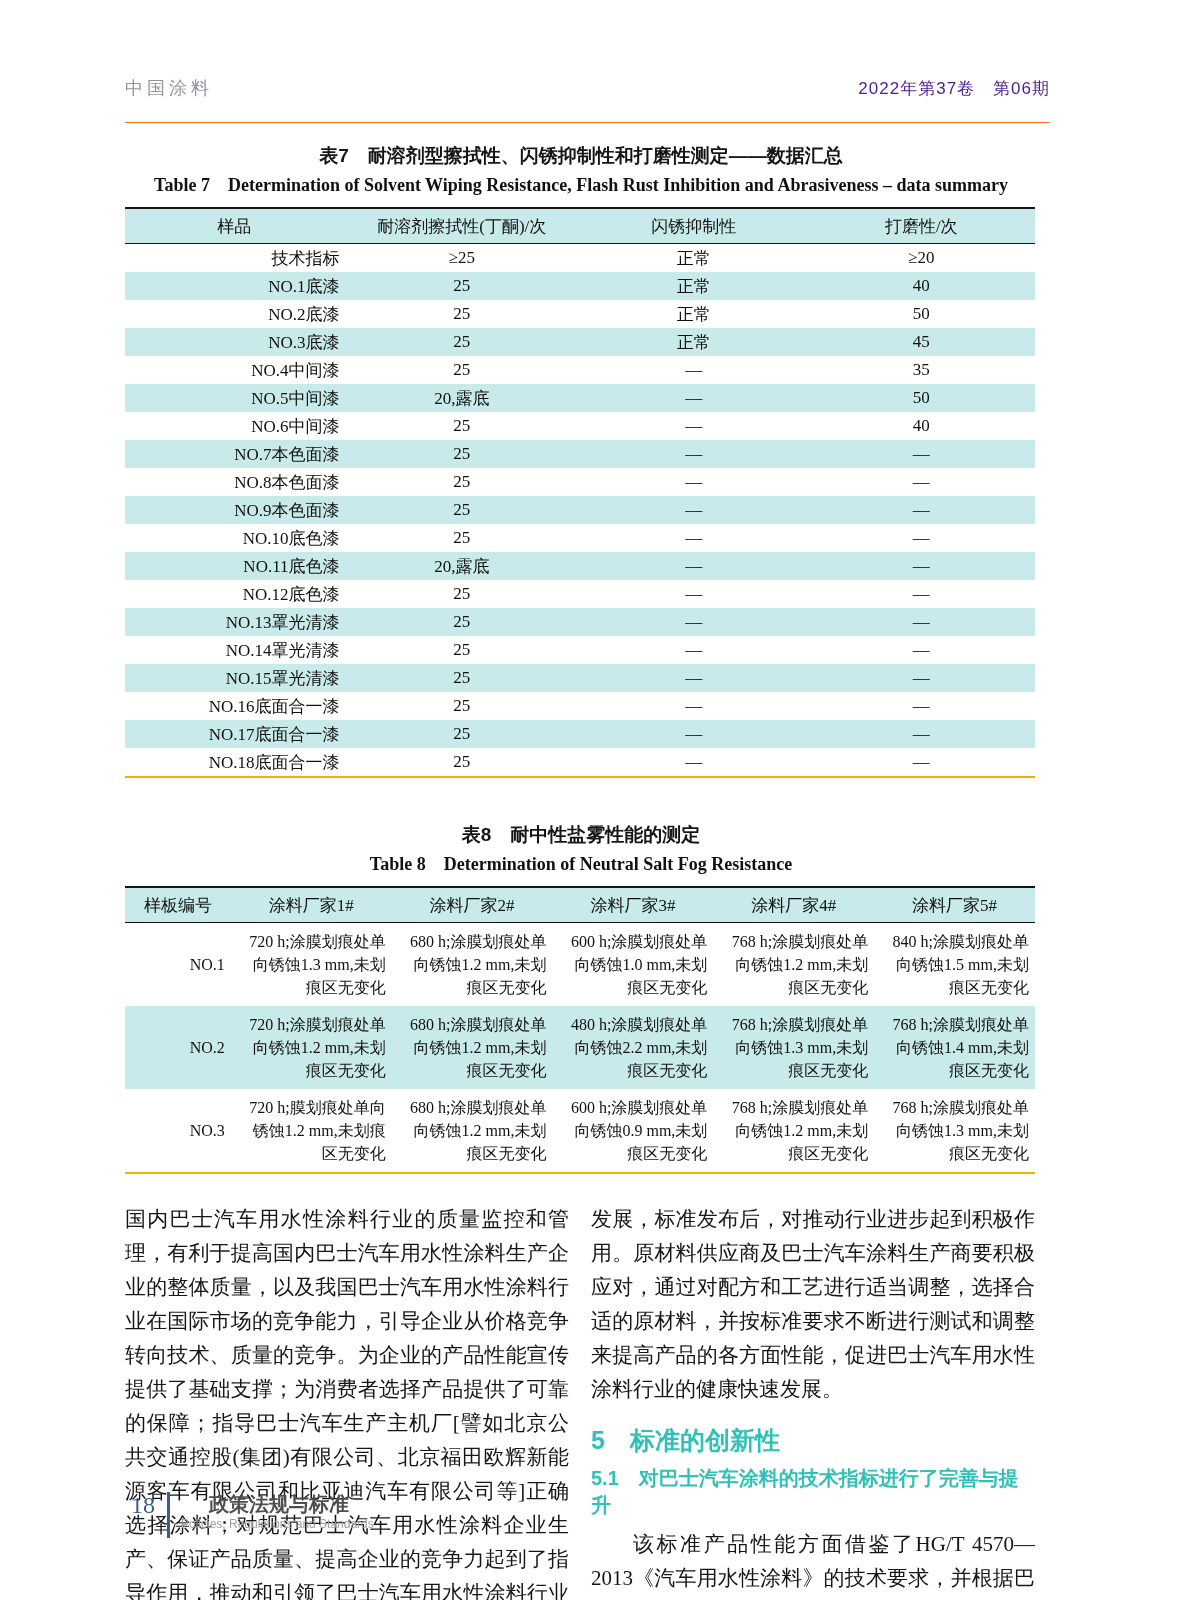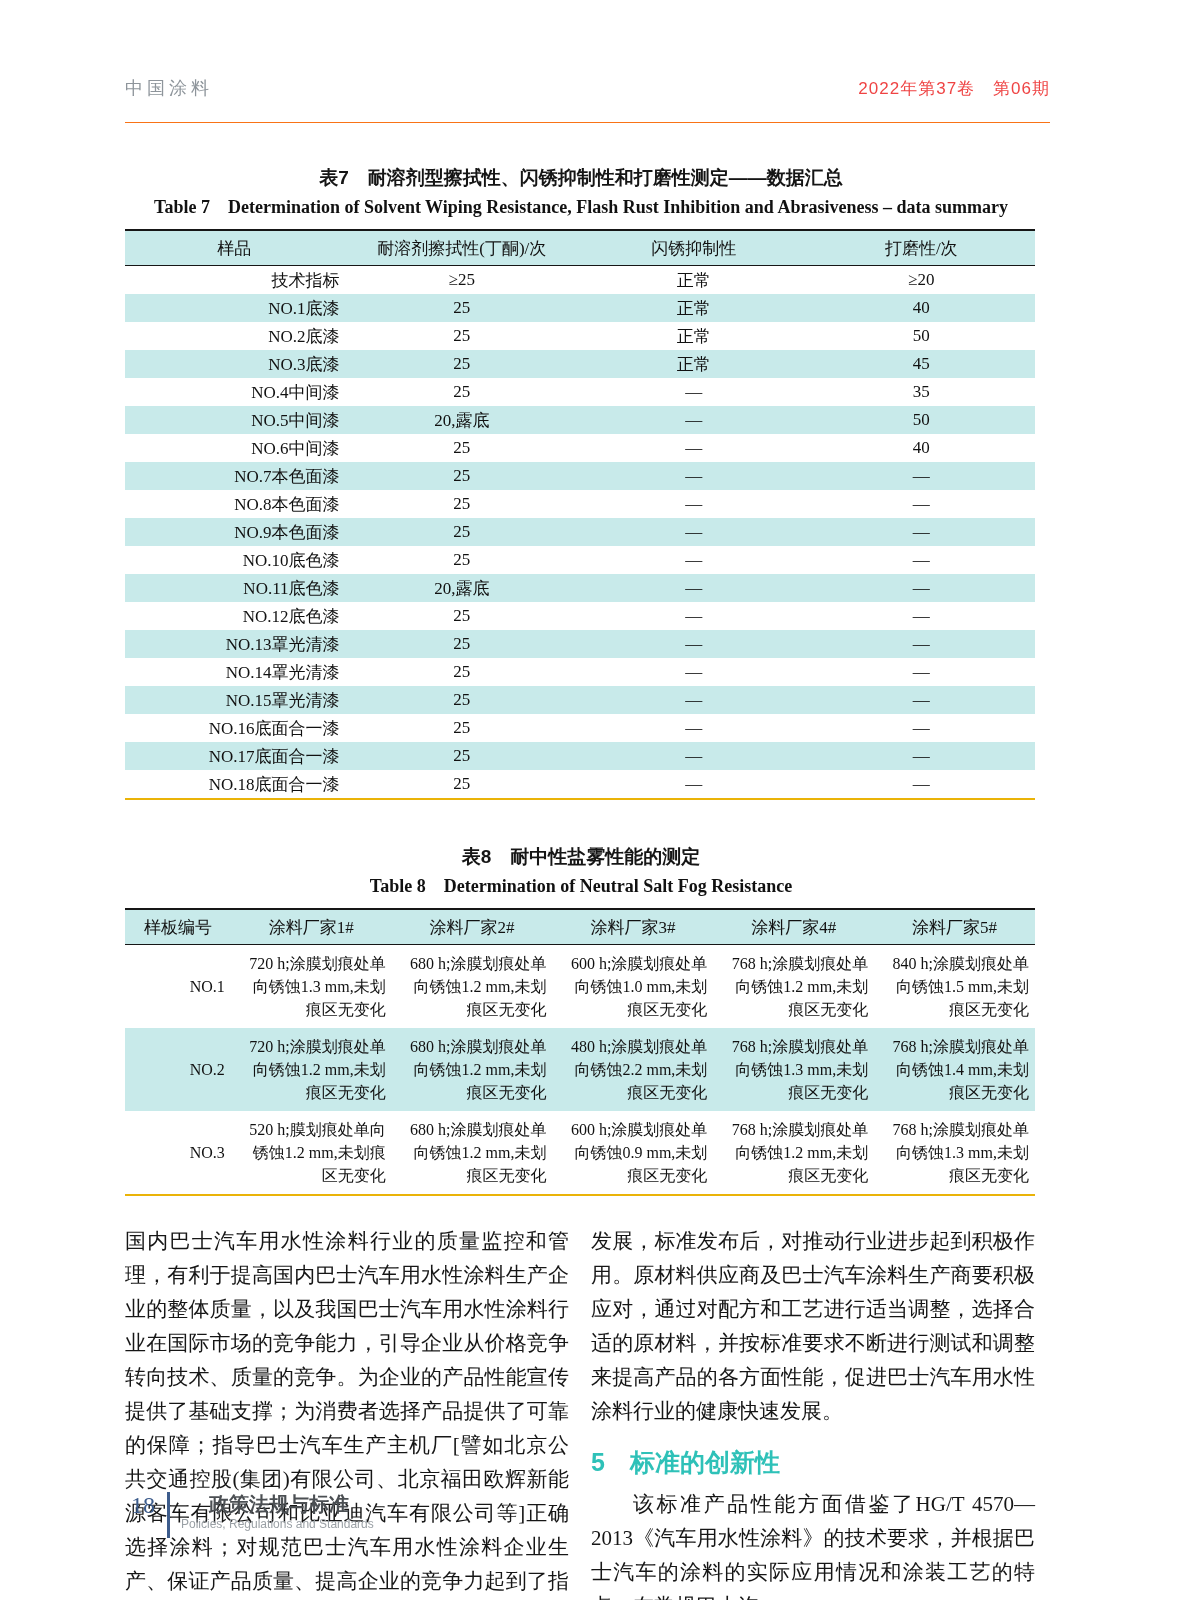--- a/index.html
+++ b/index.html
@@ -5,24 +5,24 @@
   html,body{margin:0;padding:0;background:#ffffff;}
   .page{position:relative;width:1187px;height:1600px;background:#fff;overflow:hidden;
         font-family:"Liberation Serif","DejaVu Serif",serif;color:#111;}
   .content{position:absolute;left:125px;top:76px;width:912px;}
 
   
   .journal-header{display:flex;justify-content:space-between;align-items:flex-end;
         width:925px;padding-bottom:22px;border-bottom:1px solid #f97316;}
   .journal-name{font-size:18px;color:#8e959b;letter-spacing:4px;}
   .journal-issue{font-family:"Liberation Sans","DejaVu Sans",sans-serif;
-        font-size:17px;color:#ef4444;letter-spacing:1px;}
-
-  
-  .cap-cn{margin-top:42px;text-align:center;font-weight:bold;font-size:19px;
+        font-size:17px;color:#4c1d95;letter-spacing:1px;}
+
+  
+  .cap-cn{margin-top:20px;text-align:center;font-weight:bold;font-size:19px;
         font-family:"Liberation Sans","DejaVu Sans",sans-serif;color:#151515;}
   .cap-en{margin-top:4px;margin-bottom:10px;text-align:center;font-weight:bold;font-size:18px;}
 
   
   table{border-collapse:collapse;width:910px;table-layout:fixed;
         border-top:2px solid #161616;border-bottom:2px solid #eab308;}
   thead tr{background:var(--row_teal,#c8eaea);border-bottom:1.5px solid #161616;}
   th{font-weight:normal;font-size:17px;padding:4px 2px;height:26px;}
   tbody tr:nth-child(even){background:var(--row_teal,#c8eaea);}
   .t7 td{height:28px;padding:0 4px;text-align:center;font-size:17px;}
@@ -220,36 +220,37 @@
           <tr>
             <td>NO.2</td>
             <td>720 h;涂膜划痕处单向锈蚀1.2 mm,未划痕区无变化</td>
             <td>680 h;涂膜划痕处单向锈蚀1.2 mm,未划痕区无变化</td>
             <td>480 h;涂膜划痕处单向锈蚀2.2 mm,未划痕区无变化</td>
             <td>768 h;涂膜划痕处单向锈蚀1.3 mm,未划痕区无变化</td>
             <td>768 h;涂膜划痕处单向锈蚀1.4 mm,未划痕区无变化</td>
           </tr>
           <tr>
             <td>NO.3</td>
-            <td>520 h;膜划痕处单向锈蚀1.2 mm,未划痕区无变化</td>
+            <td>720 h;膜划痕处单向锈蚀1.2 mm,未划痕区无变化</td>
             <td>680 h;涂膜划痕处单向锈蚀1.2 mm,未划痕区无变化</td>
             <td>600 h;涂膜划痕处单向锈蚀0.9 mm,未划痕区无变化</td>
             <td>768 h;涂膜划痕处单向锈蚀1.2 mm,未划痕区无变化</td>
             <td>768 h;涂膜划痕处单向锈蚀1.3 mm,未划痕区无变化</td>
           </tr>
         </tbody>
     </table>
 
     <div class="columns">
       <div class="col">
         <p class="body-par">国内巴士汽车用水性涂料行业的质量监控和管理，有利于提高国内巴士汽车用水性涂料生产企业的整体质量，以及我国巴士汽车用水性涂料行业在国际市场的竞争能力，引导企业从价格竞争转向技术、质量的竞争。为企业的产品性能宣传提供了基础支撑；为消费者选择产品提供了可靠的保障；指导巴士汽车生产主机厂[譬如北京公共交通控股(集团)有限公司、北京福田欧辉新能源客车有限公司和比亚迪汽车有限公司等]正确选择涂料；对规范巴士汽车用水性涂料企业生产、保证产品质量、提高企业的竞争力起到了指导作用，推动和引领了巴士汽车用水性涂料行业的</p>
       </div>
       <div class="col">
         <p class="body-par">发展，标准发布后，对推动行业进步起到积极作用。原材料供应商及巴士汽车涂料生产商要积极应对，通过对配方和工艺进行适当调整，选择合适的原材料，并按标准要求不断进行测试和调整来提高产品的各方面性能，促进巴士汽车用水性涂料行业的健康快速发展。</p>
         <div class="h5">5　标准的创新性</div>
+        <div class="h51">5.1　对巴士汽车涂料的技术指标进行了完善与提升</div>
         <p class="body-par indent">该标准产品性能方面借鉴了HG/T 4570—2013《汽车用水性涂料》的技术要求，并根据巴士汽车的涂料的实际应用情况和涂装工艺的特点，在常规巴士汽</p>
       </div>
     </div>
   </div>
 
   <div class="footer">
     <span class="page-num">18</span>
     <span class="footer-bar"></span>
     <span>
       <div class="footer-cn">政策法规与标准</div>

